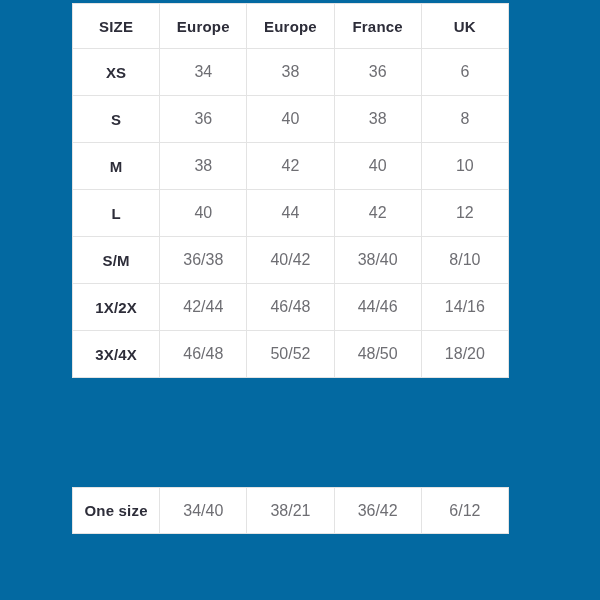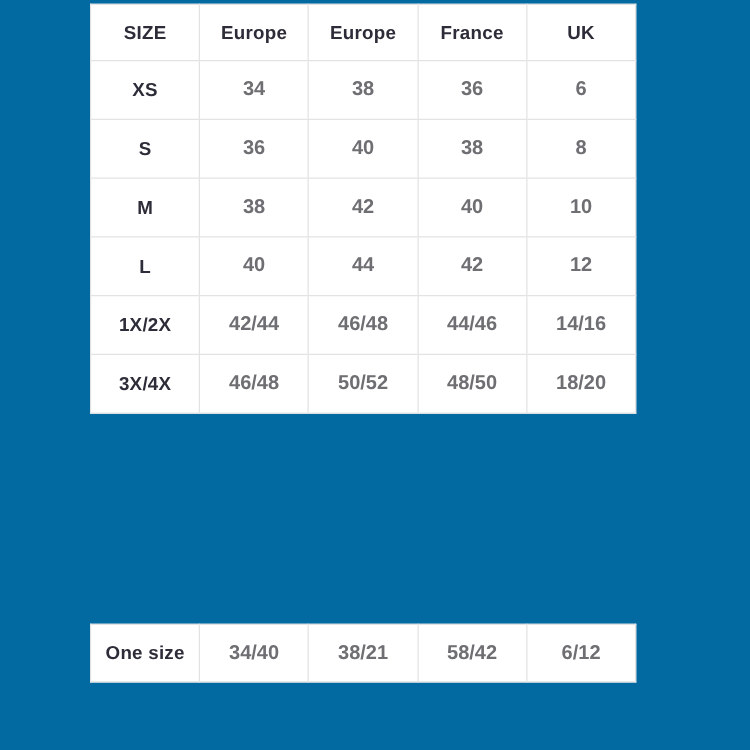--- a/index.html
+++ b/index.html
@@ -46,27 +46,27 @@
     margin-left: 41px;
   }
   table.size-table tbody th.row-label {
     font-size: 15px;
     font-weight: bold;
     color: #2d2d39;
     letter-spacing: 0.2px;
   }
   table.size-table tbody td.value-cell {
     font-size: 16px;
-    font-weight: bold;
+    font-weight: normal;
     color: #6e6e73;
   }
   .secondary-wrap {
     position: absolute;
     left: 72px;
-    top: 499px;
+    top: 487px;
     width: 437px;
   }
   table.size-table.secondary tbody tr {
     height: 46px;
   }
 </style>
 </head>
 <body>
 
 <div class="page">
@@ -105,20 +105,27 @@
             <td class="value-cell">10</td>
           </tr>
           <tr>
             <th class="row-label">L</th>
             <td class="value-cell">40</td>
             <td class="value-cell">44</td>
             <td class="value-cell">42</td>
             <td class="value-cell">12</td>
           </tr>
           <tr>
+            <th class="row-label">S/M</th>
+            <td class="value-cell">36/38</td>
+            <td class="value-cell">40/42</td>
+            <td class="value-cell">38/40</td>
+            <td class="value-cell">8/10</td>
+          </tr>
+          <tr>
             <th class="row-label">1X/2X</th>
             <td class="value-cell">42/44</td>
             <td class="value-cell">46/48</td>
             <td class="value-cell">44/46</td>
             <td class="value-cell">14/16</td>
           </tr>
           <tr>
             <th class="row-label">3X/4X</th>
             <td class="value-cell">46/48</td>
             <td class="value-cell">50/52</td>
@@ -129,20 +136,20 @@
     </table>
   </div>
 
   <div class="secondary-wrap">
     <table class="size-table secondary">
       <tbody>
           <tr>
             <th class="row-label">One size</th>
             <td class="value-cell">34/40</td>
             <td class="value-cell">38/21</td>
-            <td class="value-cell">58/42</td>
+            <td class="value-cell">36/42</td>
             <td class="value-cell">6/12</td>
           </tr>
         </tbody>
     </table>
   </div>
 
 </div>
 
 </body></html>

